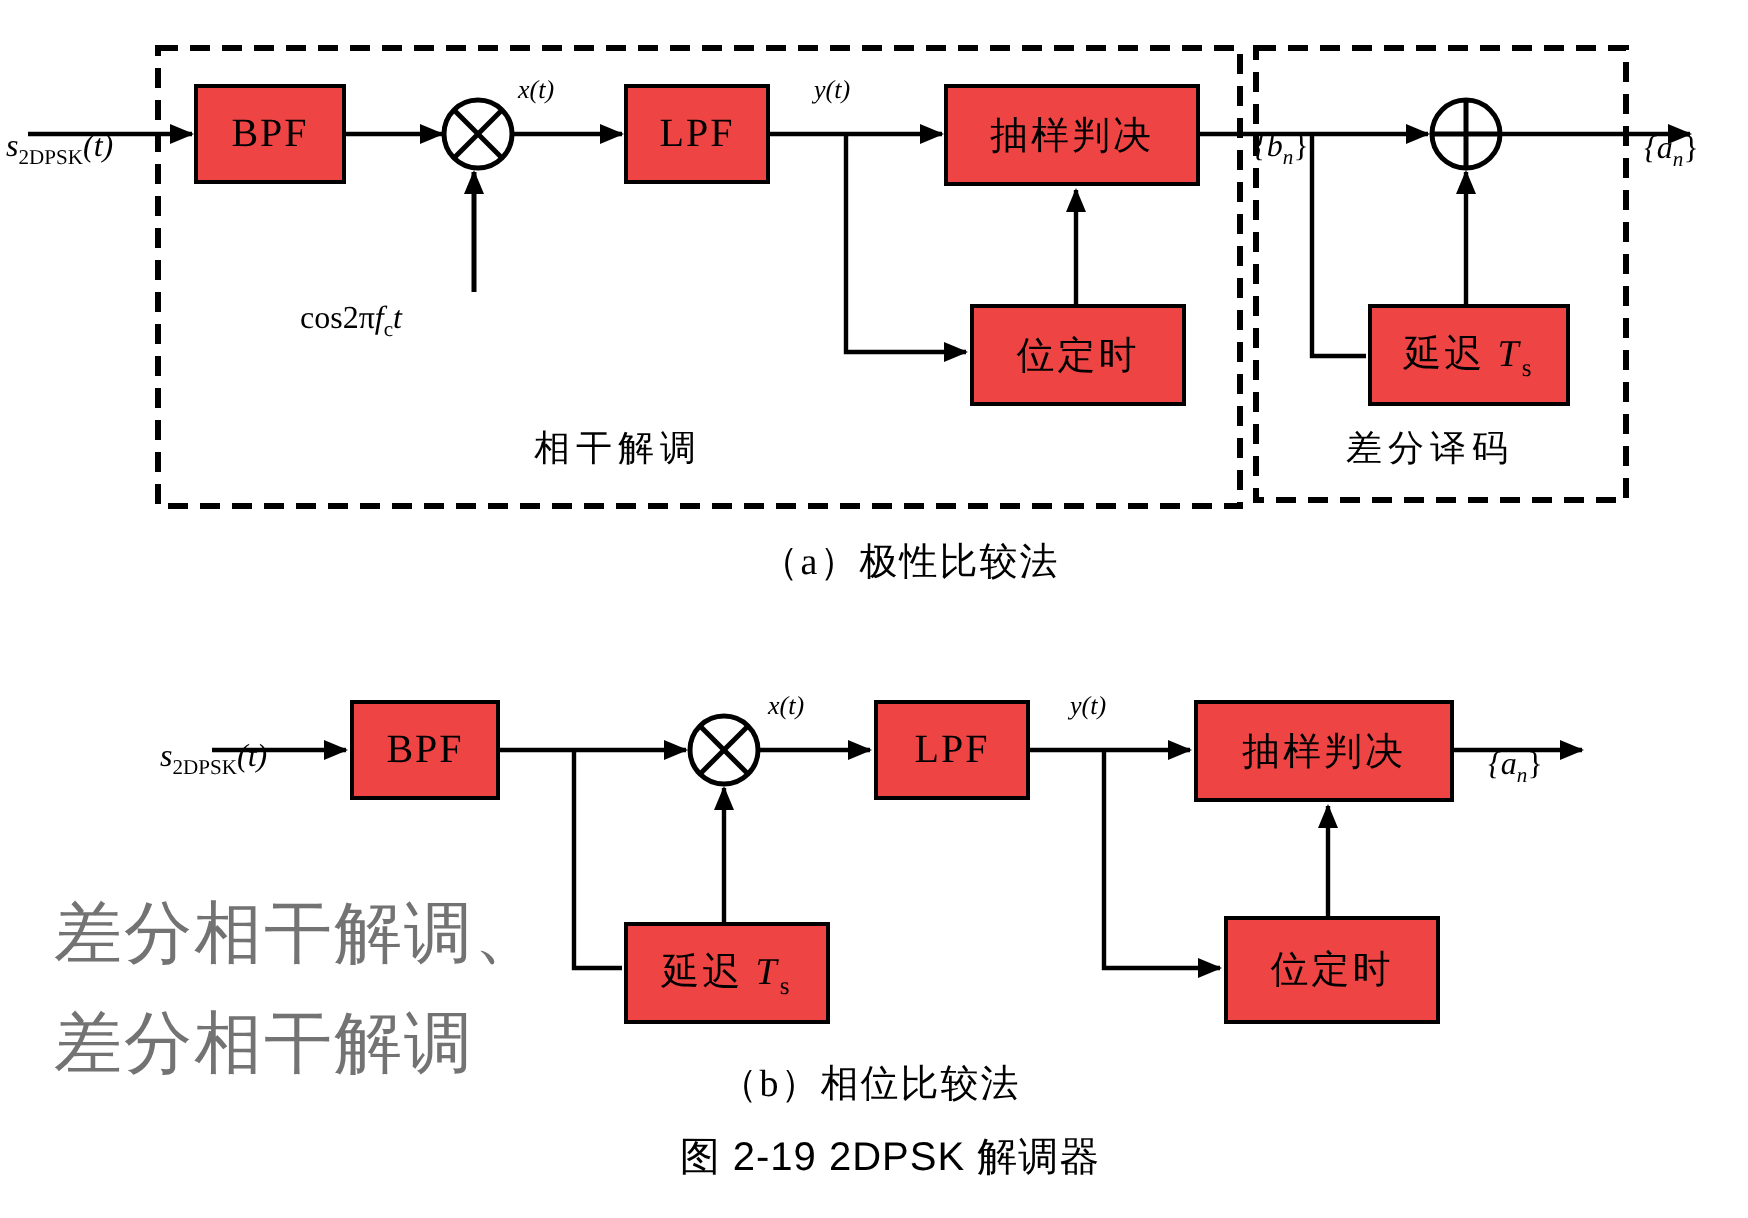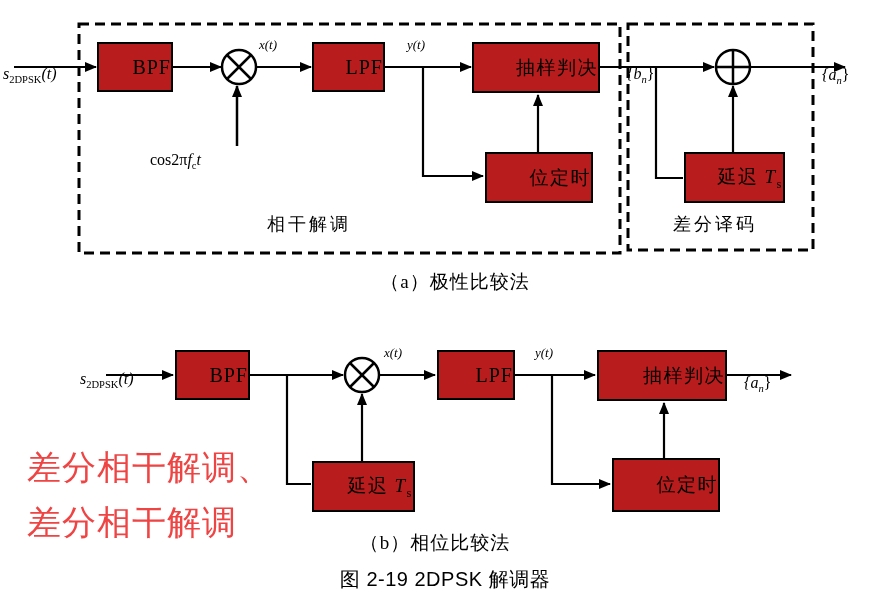--- a/index.html
+++ b/index.html
@@ -1,31 +1,31 @@
 <!DOCTYPE html>
 <html><head>
 <meta charset="utf-8">
 <style>
   html,body{margin:0;padding:0;background:#ffffff;}
   #canvas{position:relative;width:874px;height:609px;background:#ffffff;overflow:hidden;
           font-family:"Liberation Serif",serif;color:#000;}
   #wires{position:absolute;left:0;top:0;}
-  .block{position:absolute;box-sizing:border-box;border:2.5px solid #000;background:#b91c1c;
-         display:flex;align-items:center;justify-content:flex-end;white-space:nowrap;}
+  .block{position:absolute;box-sizing:border-box;border:2.5px solid #000;background:#ef4444;
+         display:flex;align-items:center;justify-content:center;white-space:nowrap;}
   .block .cn{font-size:19px;letter-spacing:1.5px;}
   .block .en{font-size:20px;letter-spacing:1px;}
   .lbl{position:absolute;white-space:nowrap;line-height:1.1;}
   .math{font-size:16px;margin-top:27px;}
   .math-lg{font-size:13px;}
   .it{font-style:italic;}
   sub{font-size:0.66em;}
   .grp{font-size:18px;letter-spacing:3px;}
   .cap{font-size:19px;letter-spacing:1px;text-align:center;}
   .figtitle{font-family:"Liberation Sans",sans-serif;font-size:20px;letter-spacing:0.5px;text-align:center;}
-  .red{color:#ef4444;font-family:"Liberation Sans",sans-serif;font-size:34px;letter-spacing:1px;}
+  .red{color:#737373;font-family:"Liberation Sans",sans-serif;font-size:34px;letter-spacing:1px;}
   .delay-t{margin-left:6px;font-style:italic;}
 </style>
 </head>
 <body>
 
 <div id="canvas">
 
   <svg id="wires" width="874" height="609" viewBox="0 0 874 609">
     <defs>
       <marker id="arr" markerUnits="userSpaceOnUse" markerWidth="12" markerHeight="10" viewBox="0 0 12 10" refX="11" refY="5" orient="auto">

